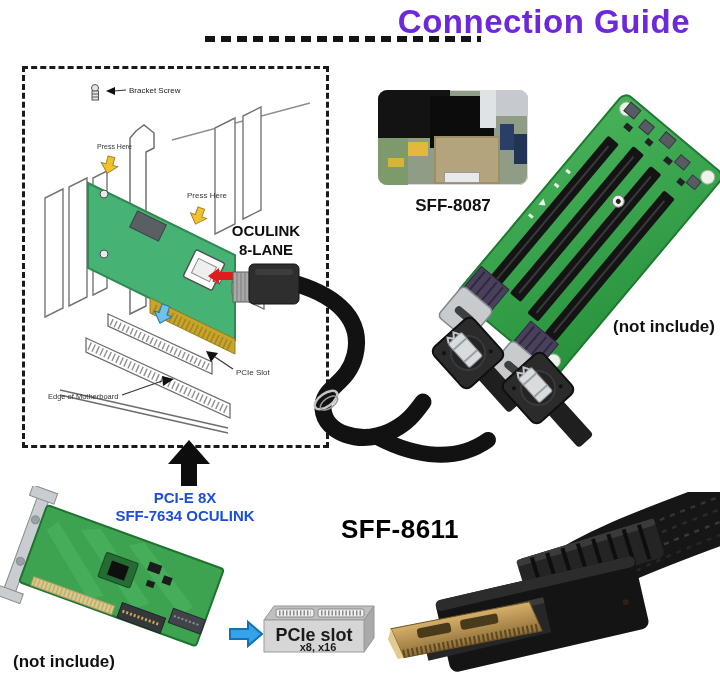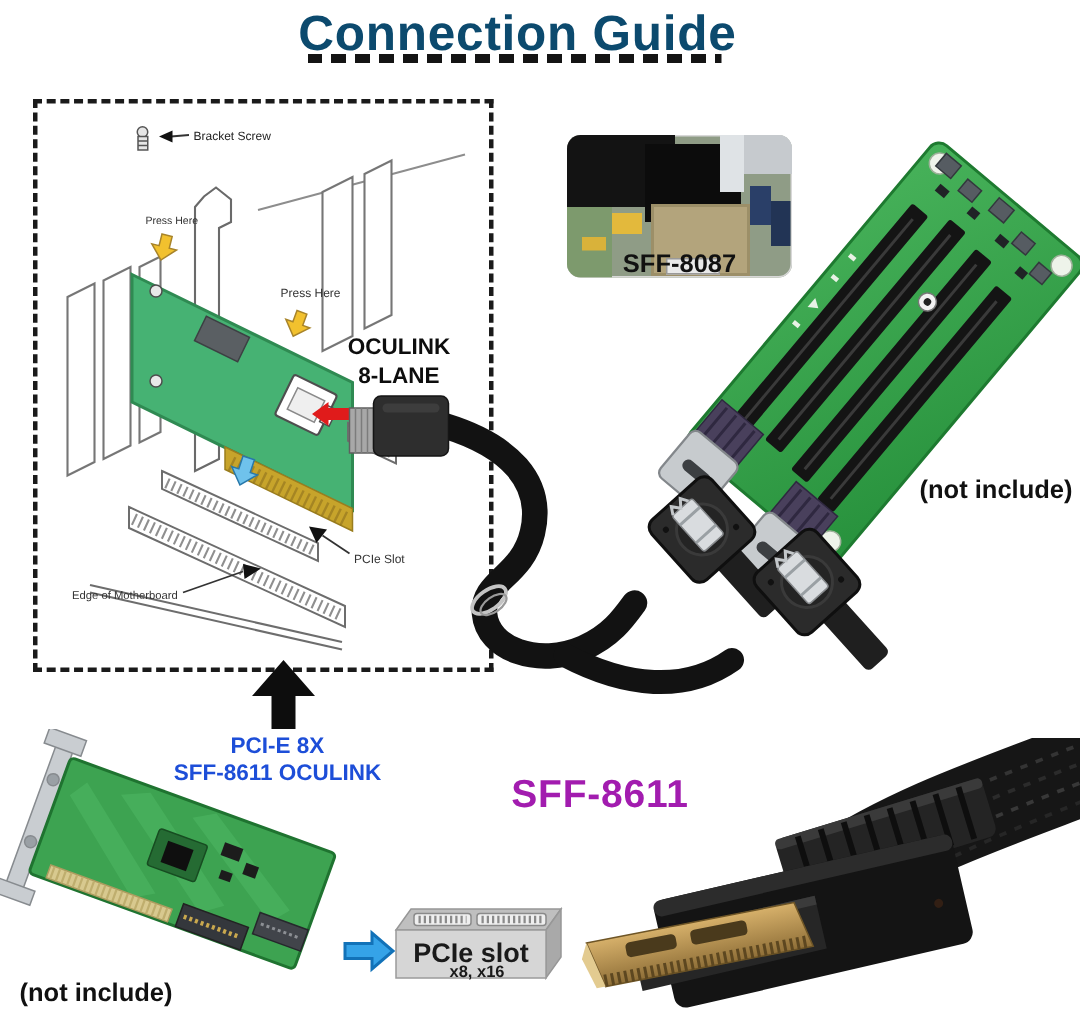--- a/index.html
+++ b/index.html
@@ -1,24 +1,24 @@
 <!DOCTYPE html>
 <html><head>
 <meta charset="utf-8">
 <style>
   html,body{margin:0;padding:0;background:#fff;}
   #stage{position:relative;width:720px;height:683px;background:#fff;overflow:hidden;
          font-family:"Liberation Sans",sans-serif;color:#111;}
   .abs{position:absolute;}
-  .title{font-size:33px;font-weight:700;text-align:center;letter-spacing:0.5px;color:#0c4a6e;}
+  .title{font-size:33px;font-weight:700;text-align:right;letter-spacing:0.5px;color:#6d28d9;}
   .dashline{height:6px;background:repeating-linear-gradient(90deg,#141414 0 10px,transparent 10px 16px);}
   .dashbox{border:3.5px dashed #1a1a1a;}
   .cap{font-weight:700;font-size:17px;color:#111;text-align:center;}
   .capleft{font-weight:700;font-size:17px;color:#111;text-align:left;}
-  .biglabel{font-weight:800;font-size:26px;text-align:center;color:#a21caf;letter-spacing:0.5px;}
+  .biglabel{font-weight:800;font-size:26px;text-align:center;color:#000000;letter-spacing:0.5px;}
   .midlabel{font-weight:800;font-size:15px;text-align:center;color:#1d4ed8;line-height:18px;}
   svg text{font-family:"Liberation Sans",sans-serif;}
   .photo8087{border-radius:9px;overflow:hidden;background:#8f9c86;box-shadow:0 0 0 1px #d8d8d8 inset;}
 </style>
 </head>
 <body>
 
 <div id="stage">
 
   <div class="abs title" style="left:0;top:3px;width:690px;">Connection Guide</div>
@@ -181,21 +181,21 @@
     <div class="abs" style="left:52px;top:6px;width:64px;height:52px;background:#0c0c0c;"></div>
     <div class="abs" style="left:118px;top:0;width:32px;height:26px;background:#c6cace;"></div>
     <div class="abs" style="left:102px;top:0;width:16px;height:38px;background:#dfe3e6;"></div>
     <div class="abs" style="left:56px;top:46px;width:62px;height:44px;background:#b3a47c;border:2px solid #9c8f68;"></div>
     <div class="abs" style="left:30px;top:52px;width:20px;height:14px;background:#e3b93c;"></div>
     <div class="abs" style="left:10px;top:68px;width:16px;height:9px;background:#d9b23a;"></div>
     <div class="abs" style="left:122px;top:34px;width:14px;height:26px;background:#2a3f68;"></div>
     <div class="abs" style="left:136px;top:44px;width:13px;height:30px;background:#223455;"></div>
     <div class="abs" style="left:66px;top:82px;width:34px;height:9px;background:#e9e9e9;border:1px solid #999;"></div>
   </div>
-  <div class="abs cap" style="left:378px;top:166px;width:150px;">SFF-8087</div>
+  <div class="abs cap" style="left:378px;top:196px;width:150px;">SFF-8087</div>
 
   <svg class="abs" style="left:225px;top:255px;" width="400" height="235" viewBox="0 0 400 235">
     <defs>
       <g id="sasconn">
         <rect x="-10" y="22" width="20" height="50" rx="4" fill="#1f1f1f"></rect>
         <rect x="-27" y="-27" width="54" height="54" rx="7" fill="#2b2b2b" stroke="#0f0f0f" stroke-width="2"></rect>
         <circle r="17" fill="#242424" stroke="#3a3a3a" stroke-width="2"></circle>
         <rect x="-9" y="-20" width="18" height="32" rx="2" fill="#d9dcdf" stroke="#86898c"></rect>
         <path d="M-9,-12 h18 M-9,4 h18" stroke="#9aa0a4" stroke-width="2"></path>
         <path d="M-8,-20 l3,-5 4,5 4,-5 3,5" fill="none" stroke="#c3c7ca" stroke-width="2"></path>
@@ -221,21 +221,21 @@
 
   <div class="abs cap" style="left:602px;top:317px;width:124px;">(not include)</div>
 
   <div class="abs biglabel" style="left:320px;top:514px;width:160px;">SFF-8611</div>
 
   <svg class="abs" style="left:168px;top:440px;" width="42" height="46" viewBox="0 0 42 46">
     <polygon points="21,0 42,24 29,24 29,46 13,46 13,24 0,24" fill="#0d0d0d"></polygon>
   </svg>
   <div class="abs midlabel" style="left:90px;top:489px;width:190px;">
     <div>PCI-E 8X</div>
-    <div>SFF-8611 OCULINK</div>
+    <div>SFF-7634 OCULINK</div>
   </div>
 
   <svg class="abs" style="left:0;top:486px;" width="252" height="178" viewBox="0 0 252 178">
     <g transform="translate(120,88) rotate(20)">
       <g fill="#c9cdd1" stroke="#878b8f">
         <rect x="-104" y="-44" width="12" height="100"></rect>
         <rect x="-112" y="-54" width="26" height="11"></rect>
         <rect x="-116" y="52" width="32" height="10"></rect>
         <circle cx="-98" cy="-22" r="4" fill="#9aa0a5"></circle>
         <circle cx="-98" cy="22" r="4" fill="#9aa0a5"></circle>

